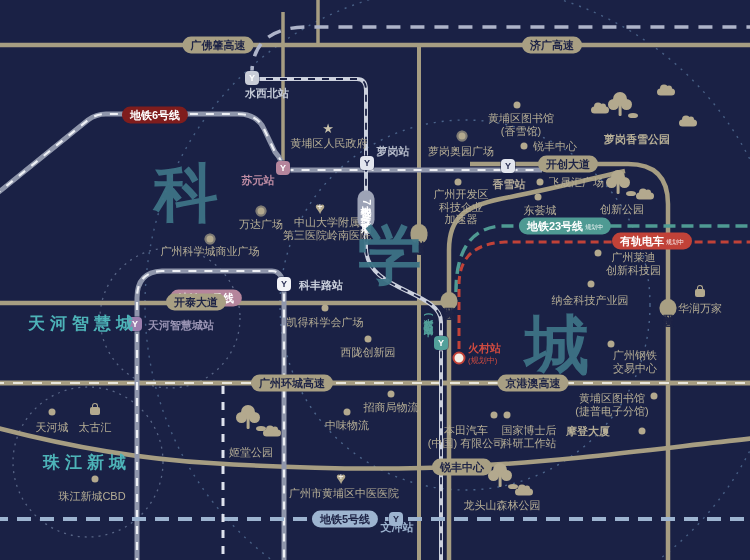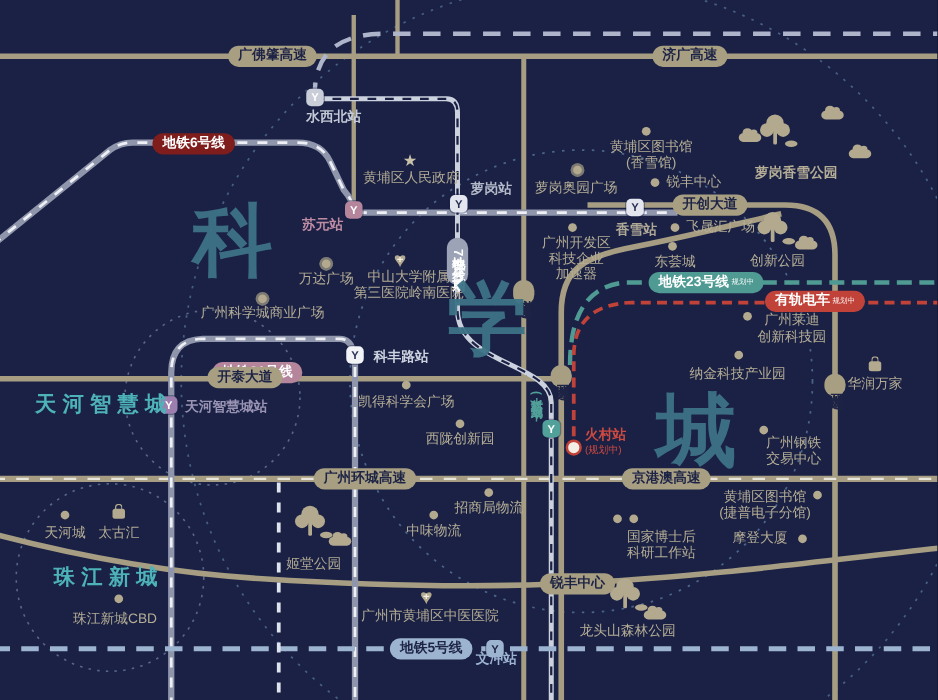--- a/index.html
+++ b/index.html
@@ -239,32 +239,36 @@
       <div class="poi-label" style="left: 347px; top: 425px;">
         <div>中味物流</div>
       </div>
       <div class="icon heart" style="left: 341px; top: 478px;">
         <span class="plus">+</span>
       </div>
       <div class="poi-label" style="left: 344px; top: 493px;">
         <div>广州市黄埔区中医医院</div>
       </div>
       <div class="icon dot" style="left: 494px; top: 415px;"></div>
+      <div class="poi-label" style="left: 466px; top: 436px;">
+        <div>本田汽车</div>
+        <div>(中国) 有限公司</div>
+      </div>
       <div class="icon dot" style="left: 507px; top: 415px;"></div>
       <div class="poi-label" style="left: 529px; top: 436px;">
         <div>国家博士后</div>
         <div>科研工作站</div>
       </div>
       <div class="icon dot" style="left: 654px; top: 396px;"></div>
       <div class="poi-label" style="left: 612px; top: 404px;">
         <div>黄埔区图书馆</div>
         <div>(捷普电子分馆)</div>
       </div>
       <div class="icon dot" style="left: 642px; top: 431px;"></div>
-      <div class="poi-label" style="left: 608px; top: 431px;">
+      <div class="poi-label" style="left: 588px; top: 431px; font-weight: bold;">
         <div>摩登大厦</div>
       </div>
       <div class="icon-wrap" style="left: 501px; top: 480px;"><svg width="36" height="36" viewBox="0 0 36 36" class="tree">
       <g fill="#b3a98e">
         <circle cx="17" cy="10" r="7"></circle>
         <circle cx="10.5" cy="15.5" r="5.5"></circle>
         <circle cx="23.5" cy="15.5" r="5.5"></circle>
         <rect x="15.6" y="13" width="3" height="14" rx="1.2"></rect>
         <ellipse cx="30" cy="26.5" rx="5" ry="2.6"></ellipse>
       </g>

